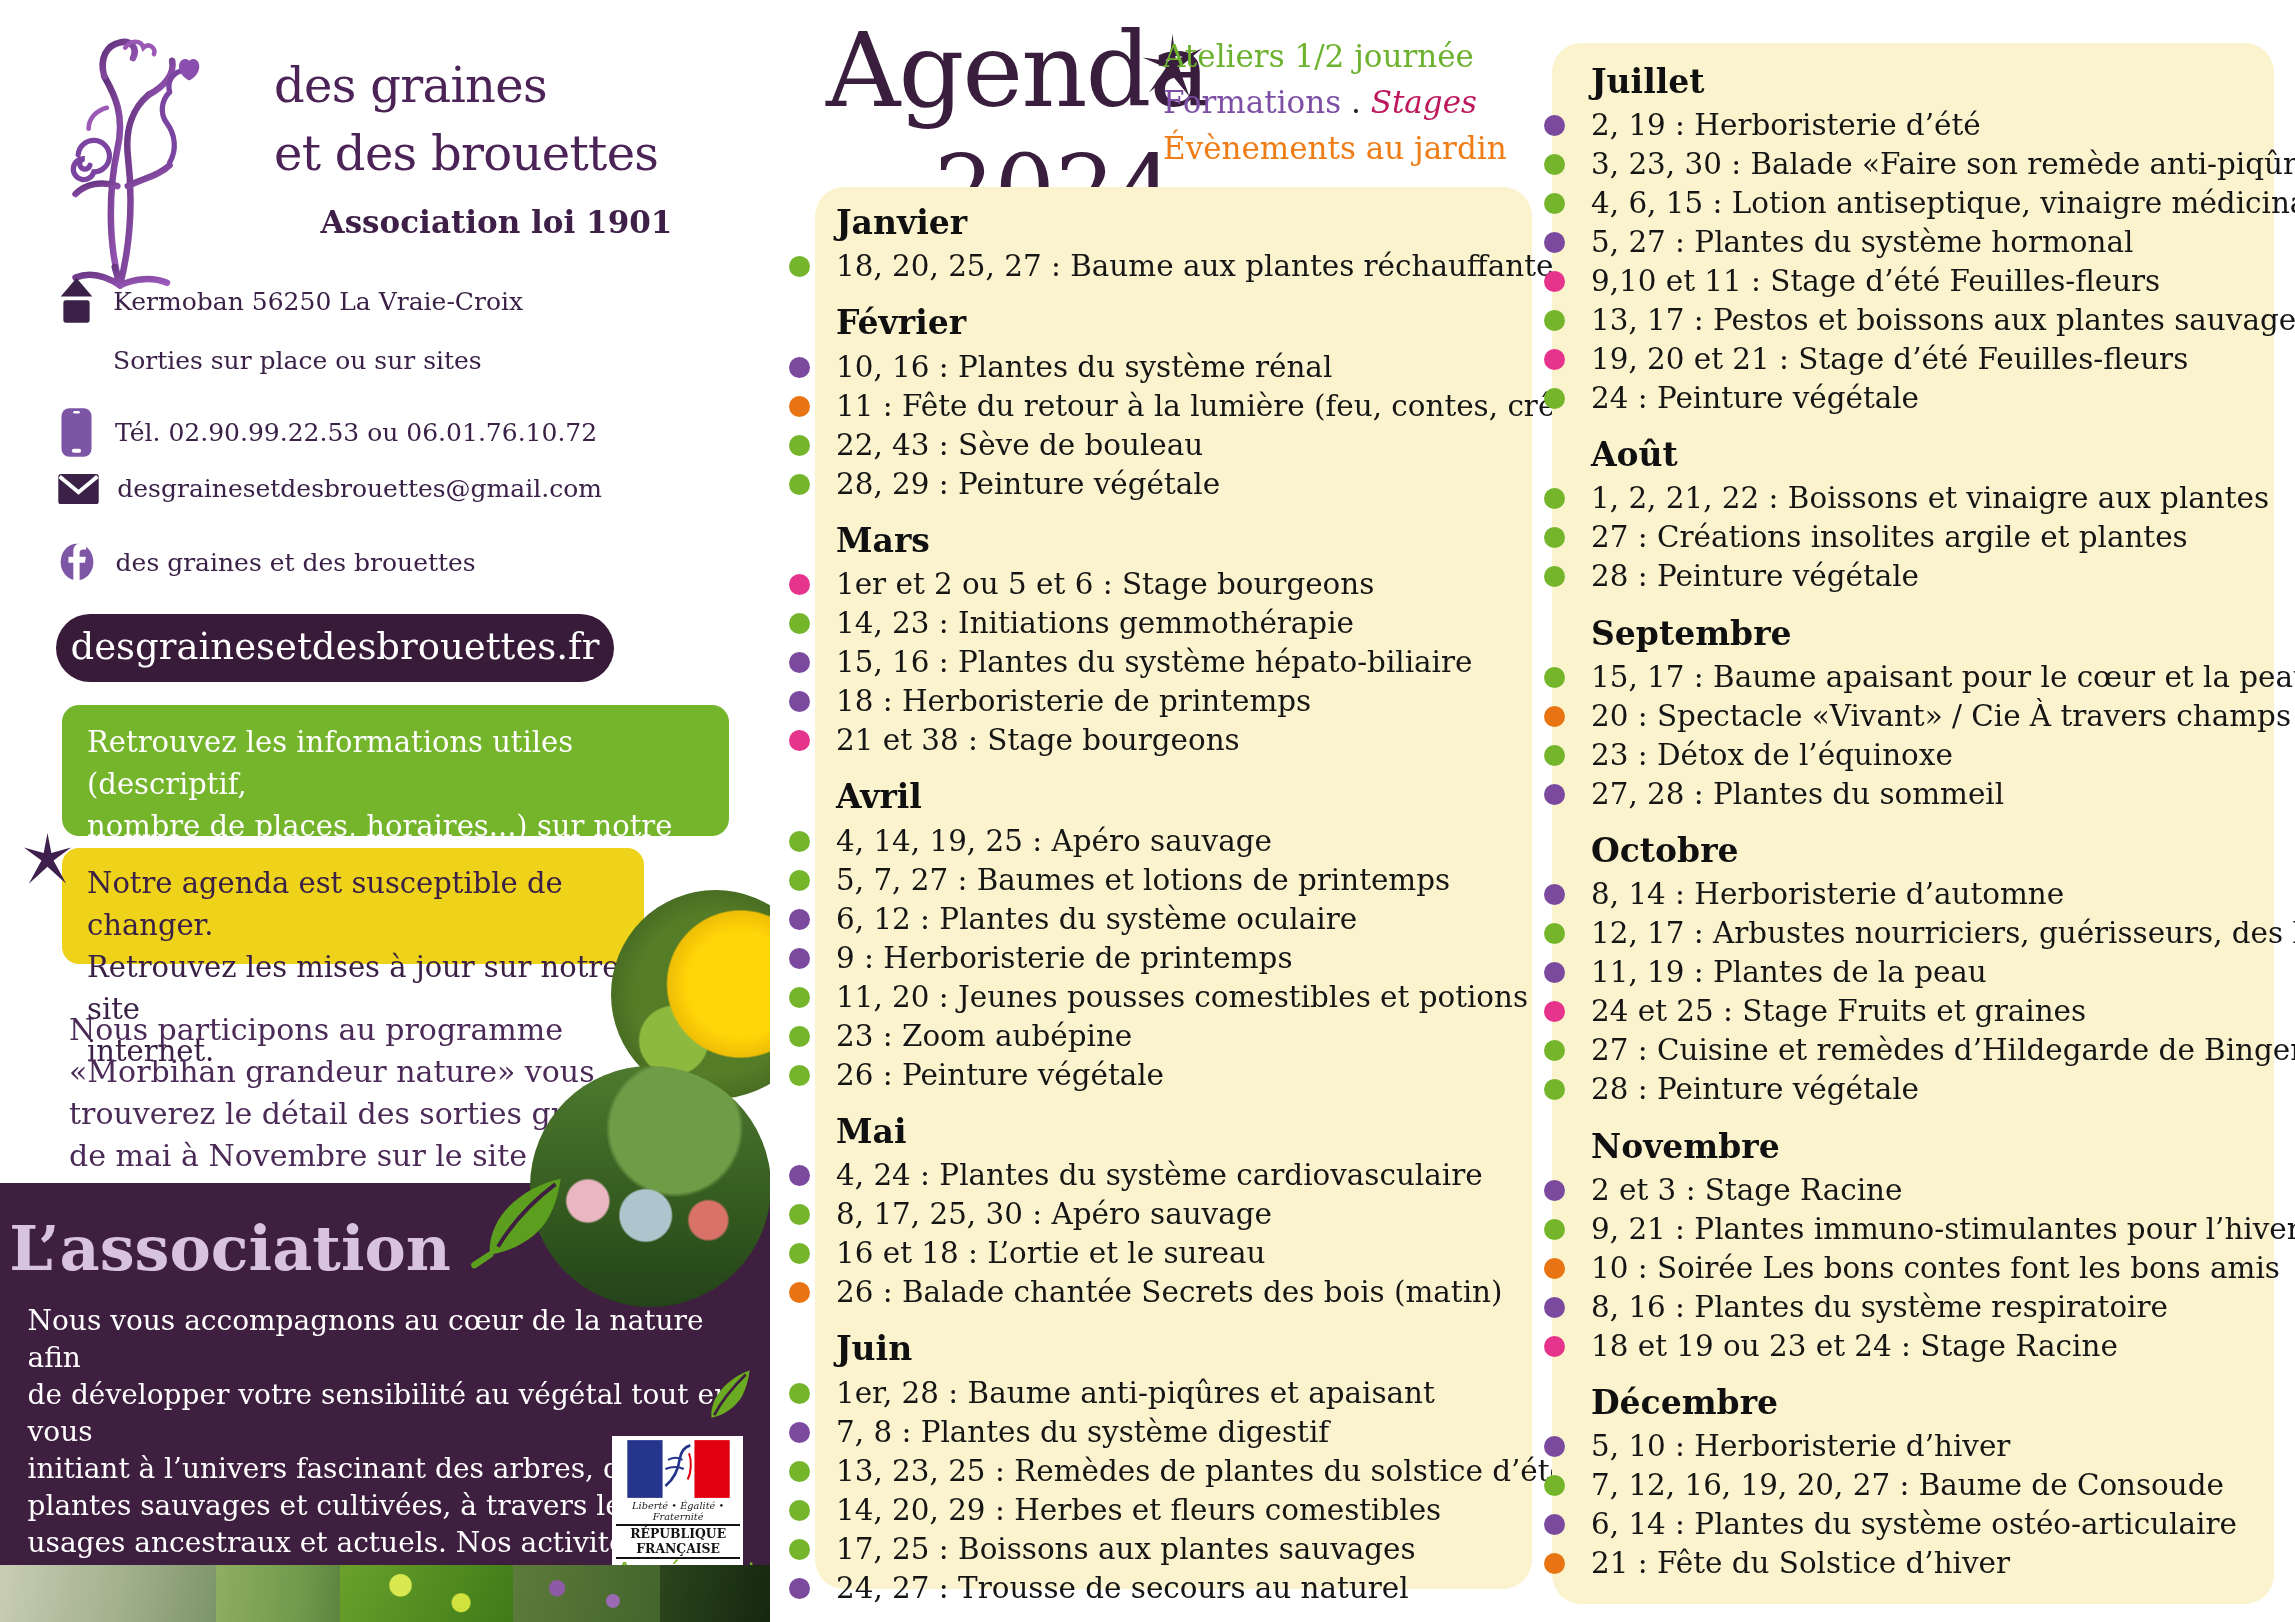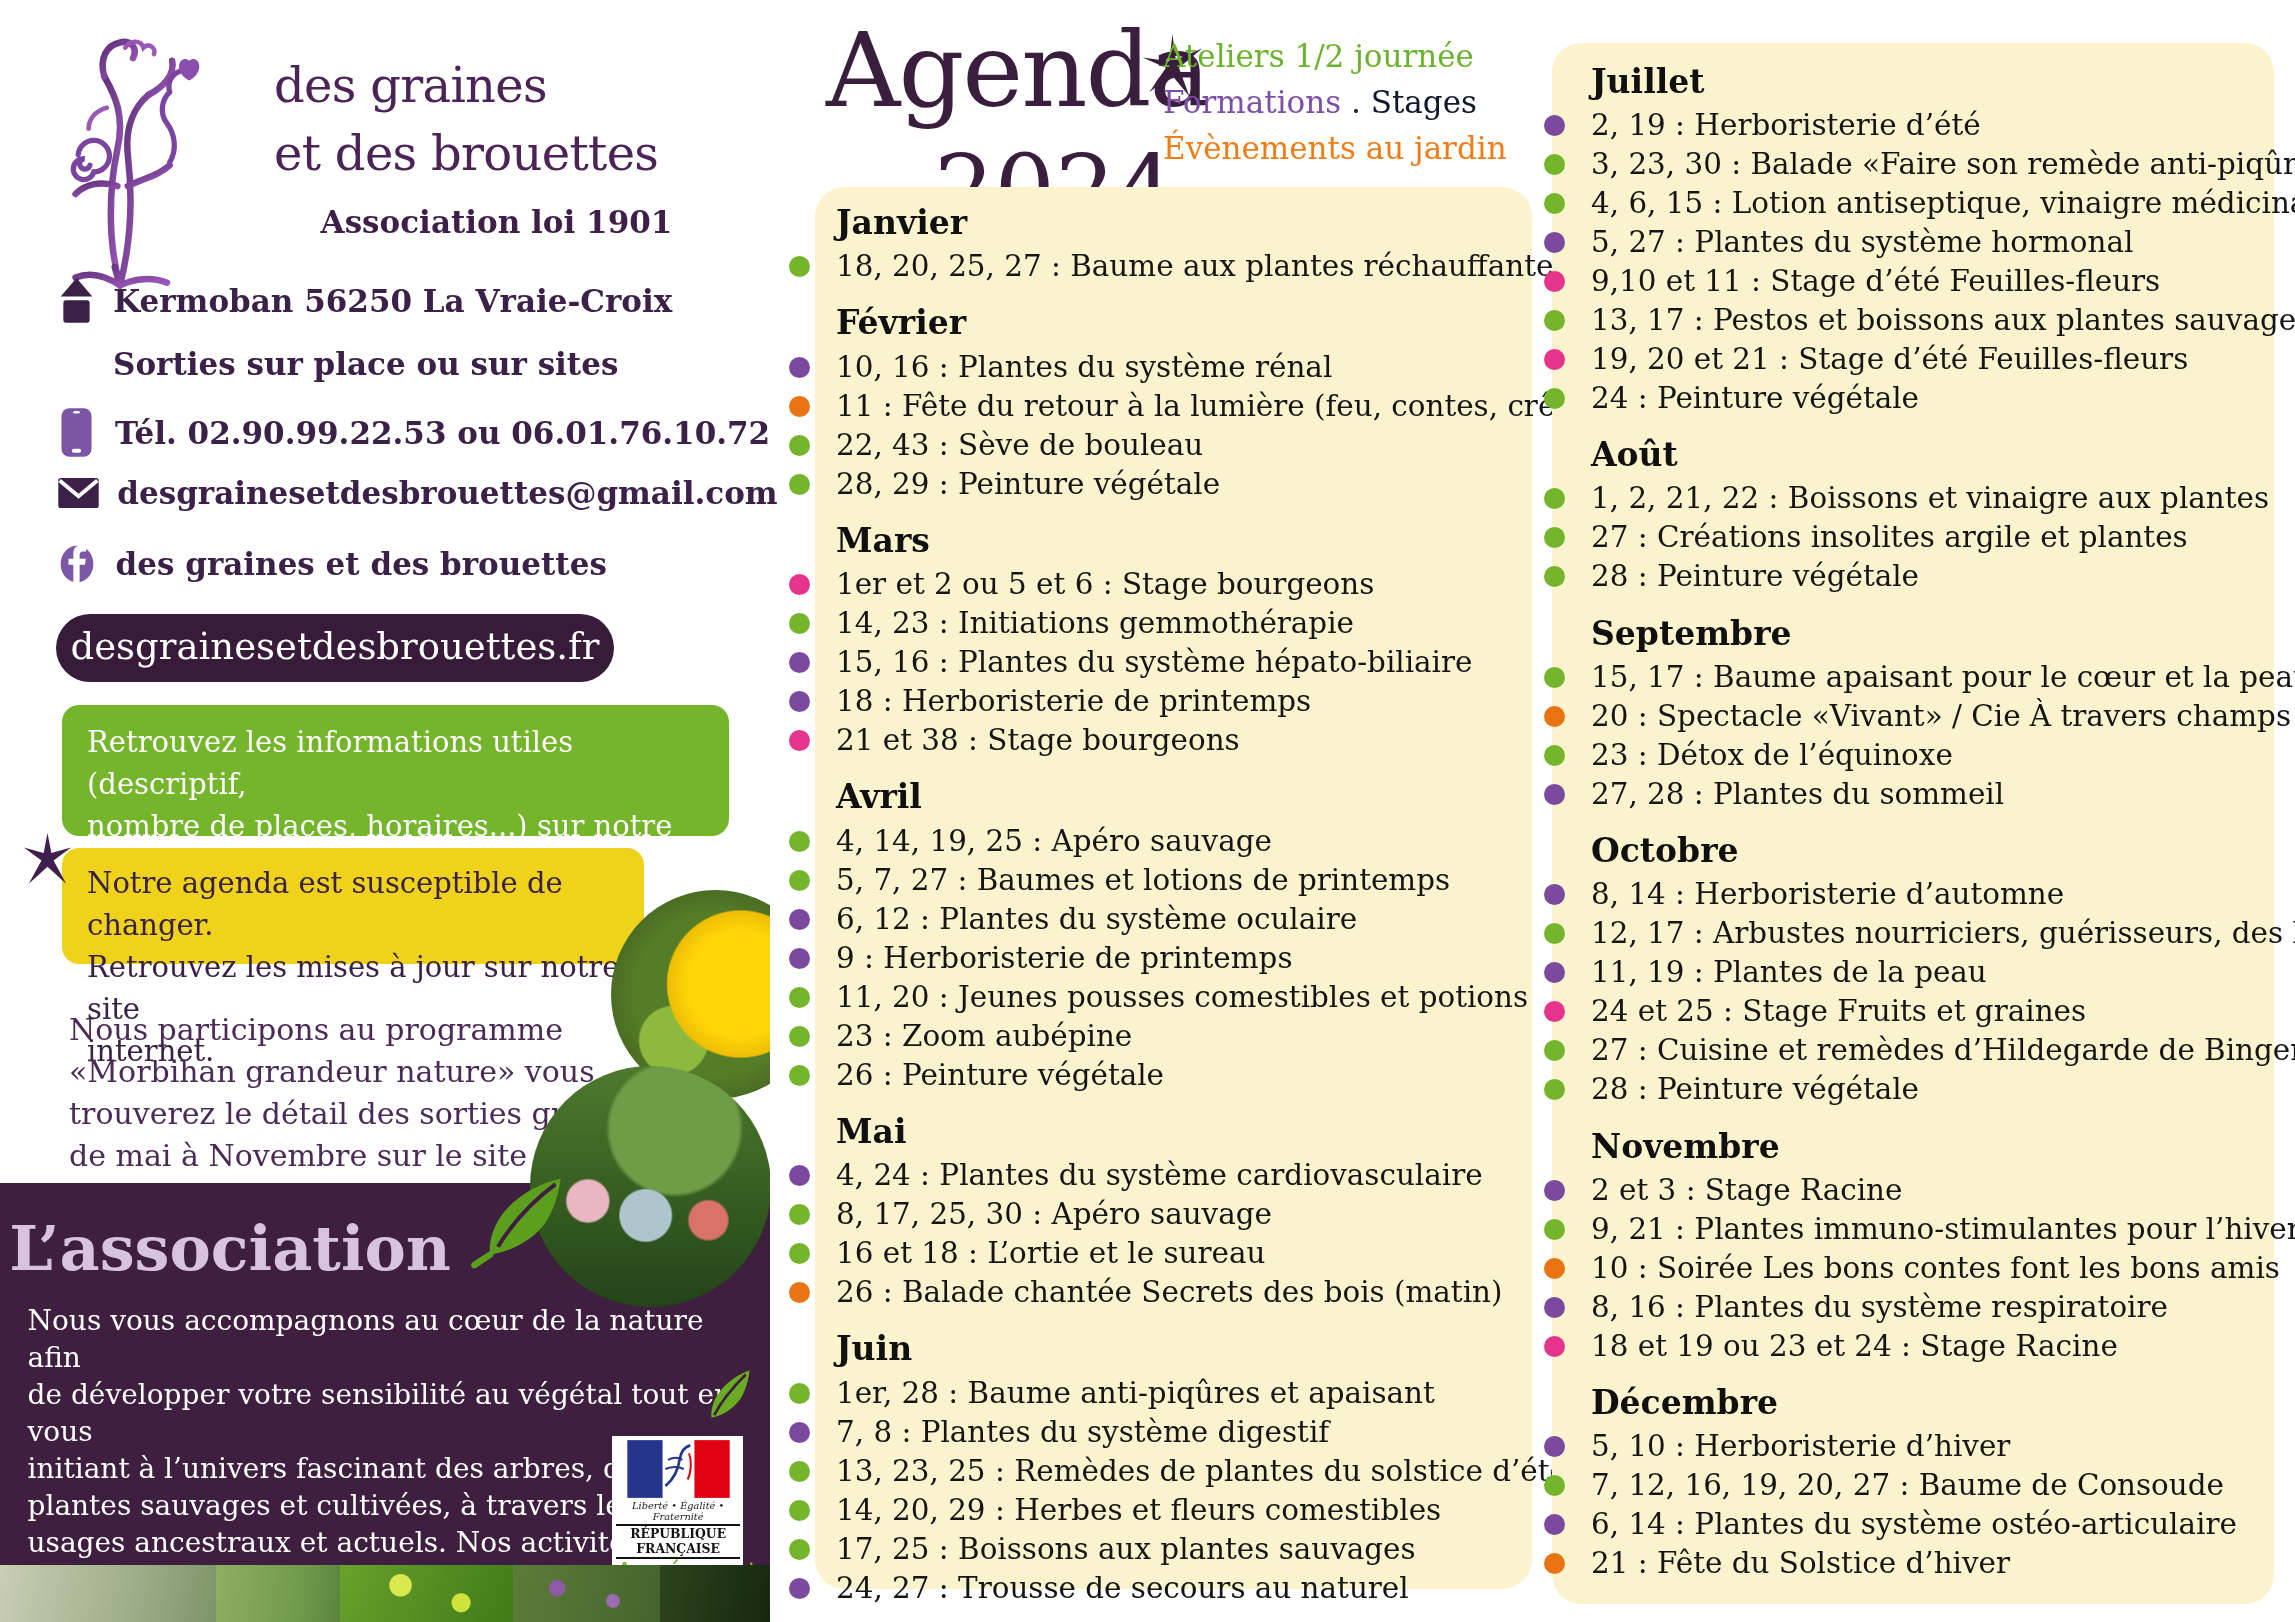--- a/index.html
+++ b/index.html
@@ -3,21 +3,21 @@
 <meta charset="utf-8">
 <style>
   html,body{margin:0;padding:0;}
   body{width:2295px;height:1623px;position:relative;background:#ffffff;
        font-family:"DejaVu Serif","Liberation Serif",serif;color:#1a1a1a;overflow:hidden;}
   .abs{position:absolute;}
 
   
   .brand-title{left:274px;top:51px;color:#4b2357;font-size:48px;line-height:68px;letter-spacing:-0.7px;}
   .brand-law{left:274px;top:204px;width:445px;text-align:center;color:#3d1f47;font-size:31px;font-weight:bold;}
-  .contact-row{font-size:31px;color:#3b2147;white-space:nowrap;font-weight:bold;}
+  .contact-row{font-size:25px;color:#3b2147;white-space:nowrap;}
   .pill{left:56px;top:614px;width:558px;height:68px;border-radius:39px;background:#371b39;
         color:#fff;font-size:37px;text-align:center;line-height:65px;}
   .box-green{left:62px;top:705px;width:667px;height:131px;border-radius:17px;background:#74b52c;
              color:#ffffff;font-size:29px;line-height:42px;padding:15.7px 0 0 25px;box-sizing:border-box;white-space:pre-line;}
   .box-yellow{left:62px;top:848px;width:582px;height:116px;border-radius:17px;background:#eed31a;
               color:#3a2045;font-size:29px;line-height:42px;padding:14.4px 0 0 25px;box-sizing:border-box;white-space:pre-line;}
   .program-note{left:69px;top:1009px;width:694px;color:#4b2a57;font-size:30px;line-height:42px;white-space:pre-line;}
   .purple-band{left:0;top:1183px;width:770px;height:382px;background:#3f1f3f;z-index:1;}
   .assoc-title{left:9.2px;top:1212px;color:#d7c3e0;font-size:62px;font-weight:bold;z-index:3;}
   .assoc-body{left:27.5px;top:1302px;width:726px;color:#ffffff;font-size:28px;line-height:37px;white-space:pre-line;z-index:3;}
@@ -47,21 +47,21 @@
        linear-gradient(115deg,#69a12b,#3f7a18);}
   .s4{width:147px;background:radial-gradient(circle at 30% 40%, #8d5ba6 0 7%, rgba(0,0,0,0) 8%),
        radial-gradient(circle at 68% 62%, #9a6ab2 0 6%, rgba(0,0,0,0) 7%),
        linear-gradient(100deg,#5d7b3a,#43652c);}
   .s5{width:110px;background:linear-gradient(100deg,#2c451d,#16270f);}
 
   
   .agenda-title{left:826px;top:18.3px;color:#3a1e3e;font-size:103px;line-height:105px;letter-spacing:-2px;}
   .agenda-year{left:934px;top:135px;color:#3a1e3e;font-size:95px;}
   .legend{left:1163px;top:33px;font-size:31px;line-height:46px;white-space:nowrap;}
-  .lg-green{color:#6cb22e;} .lg-purple{color:#7d4fa5;} .lg-dot{color:#2f2430;} .lg-pink{color:#0f172a;} .lg-orange{color:#f07c15;}
+  .lg-green{color:#6cb22e;} .lg-purple{color:#7d4fa5;} .lg-dot{color:#2f2430;} .lg-pink{color:#be185d;font-style:italic;} .lg-orange{color:#f07c15;}
   .cream{background:#fbf3cd;border-radius:29.4px;box-sizing:border-box;z-index:2;}
   .cream-mid{left:815px;top:187px;width:717px;height:1402px;padding:17px 18px 0 21px;}
   .cream-right{left:1552px;top:43px;width:722px;height:1561px;padding:19.6px 9.8px 0 39px;}
   .month{margin:0 0 0 0;}
   .month h3{font-size:33px;line-height:38px;margin:18.3px 0 5.2px 0;color:#101010;}
   .month.first h3{margin-top:0;}
   .month ul{list-style:none;margin:0;padding:0;}
   .month li{position:relative;font-size:29.4px;line-height:39px;color:#151515;white-space:nowrap;}
   .bullet{position:absolute;left:-47px;top:9.2px;width:21px;height:21px;border-radius:50%;}
   svg{display:block;}

